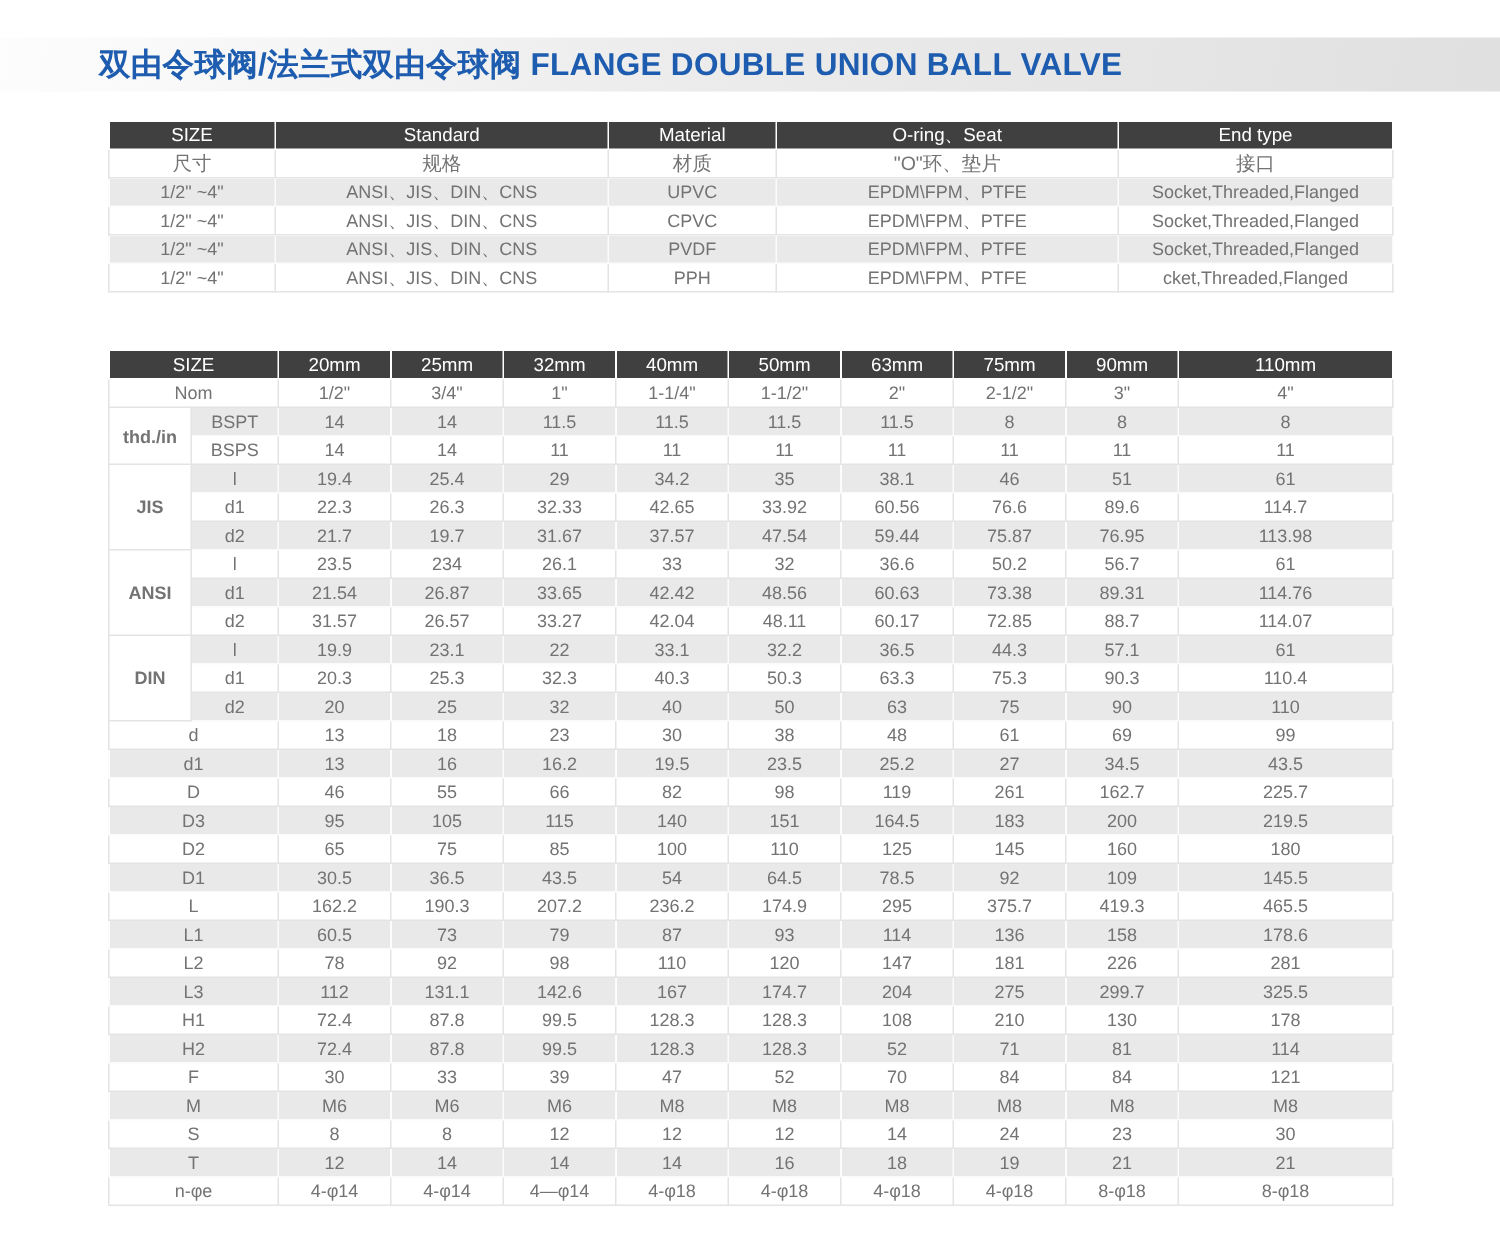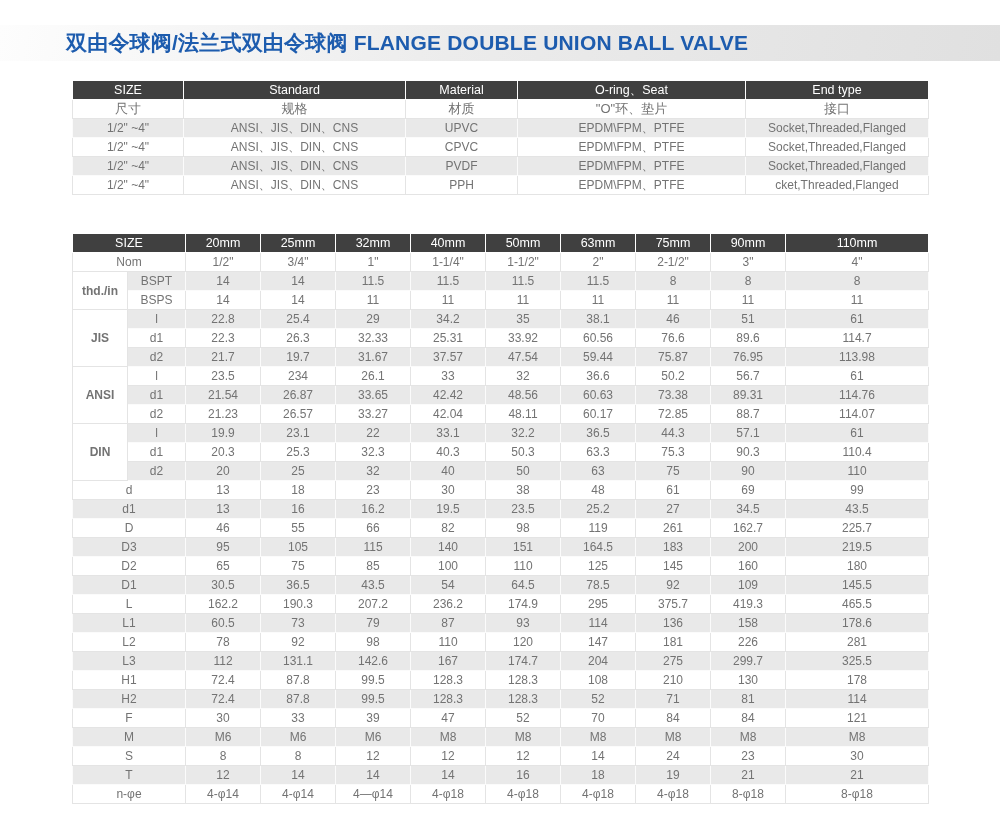--- a/index.html
+++ b/index.html
@@ -160,36 +160,36 @@
         <td>11</td>
         <td>11</td>
         <td>11</td>
         <td>11</td>
         <td>11</td>
         <td>11</td>
       </tr>
       <tr class="gray">
         <td class="group" rowspan="3">JIS</td>
         <td>l</td>
-        <td>22.8</td>
+        <td>19.4</td>
         <td>25.4</td>
         <td>29</td>
         <td>34.2</td>
         <td>35</td>
         <td>38.1</td>
         <td>46</td>
         <td>51</td>
         <td>61</td>
       </tr>
       <tr>
         <td>d1</td>
         <td>22.3</td>
         <td>26.3</td>
         <td>32.33</td>
-        <td>25.31</td>
+        <td>42.65</td>
         <td>33.92</td>
         <td>60.56</td>
         <td>76.6</td>
         <td>89.6</td>
         <td>114.7</td>
       </tr>
       <tr class="gray">
         <td>d2</td>
         <td>21.7</td>
         <td>19.7</td>
@@ -221,21 +221,21 @@
         <td>33.65</td>
         <td>42.42</td>
         <td>48.56</td>
         <td>60.63</td>
         <td>73.38</td>
         <td>89.31</td>
         <td>114.76</td>
       </tr>
       <tr>
         <td>d2</td>
-        <td>21.23</td>
+        <td>31.57</td>
         <td>26.57</td>
         <td>33.27</td>
         <td>42.04</td>
         <td>48.11</td>
         <td>60.17</td>
         <td>72.85</td>
         <td>88.7</td>
         <td>114.07</td>
       </tr>
       <tr class="gray">

